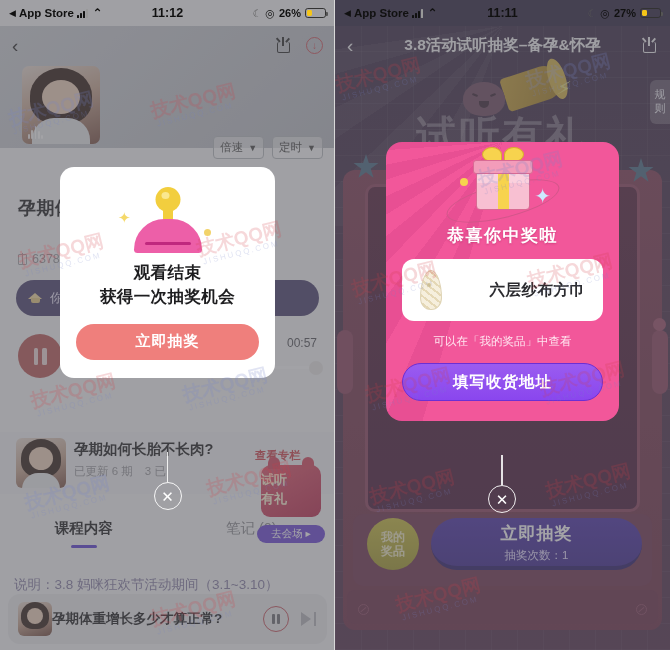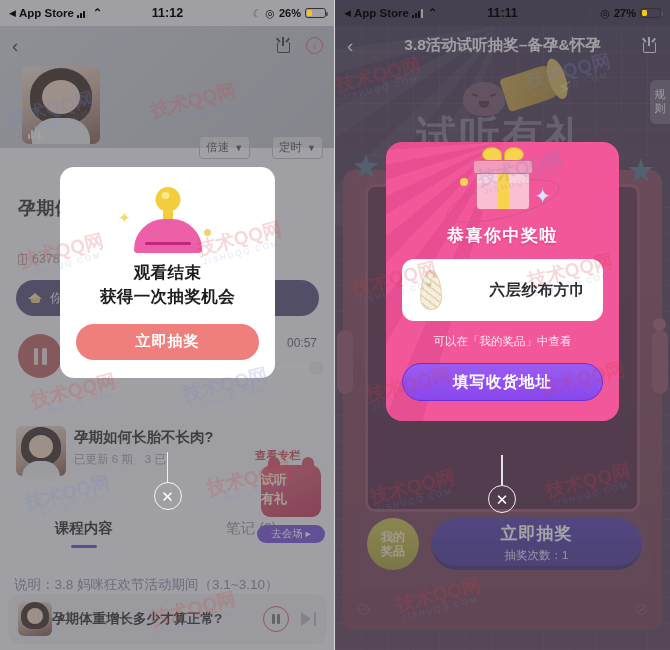--- a/index.html
+++ b/index.html
@@ -47,21 +47,21 @@
   .l-thumb { position: absolute; top: 66px; left: 22px; width: 78px; height: 78px; border-radius: 7px; overflow: hidden;
              background: linear-gradient(160deg,#e9dcd4,#caa994 45%,#7c5246 100%); }
   .l-thumb .hair { position:absolute; left:8px; top:2px; width:62px; height:56px; border-radius:50% 50% 40% 40%; background:#2f1c16; }
   .l-thumb .hair::after{content:"";position:absolute;left:12px;top:12px;width:38px;height:34px;border-radius:50%;background:#f0d2bd;}
   .l-thumb .body { position:absolute; left:10px; top:52px; width:58px; height:30px; border-radius:22px 22px 0 0; background:#e6e8ec; }
   .l-thumb .wave { position:absolute; left:6px; bottom:5px; display:flex; align-items:flex-end; gap:1.5px; opacity:.85;}
   .l-thumb .wave i { width:1.8px; background:#fff; border-radius:1px;}
   .l-thumb .wave i:nth-child(1){height:5px}.l-thumb .wave i:nth-child(2){height:9px}
   .l-thumb .wave i:nth-child(3){height:13px}.l-thumb .wave i:nth-child(4){height:8px}.l-thumb .wave i:nth-child(5){height:4px}
 
-  .l-pill-row { position: absolute; top: 136px; right: 12px; display: flex; gap: 22px; z-index: 6; }
+  .l-pill-row { position: absolute; top: 136px; right: 12px; display: flex; gap: 8px; z-index: 6; }
   .l-pill { border: 1px solid #b9bcc2; border-radius: 4px; background: rgba(255,255,255,.5); padding: 3px 6px;
             font-size: 11.5px; color: #4a4a4a; display: flex; align-items: center; gap: 5px; }
   .l-pill .cv { font-size: 9px; }
 
   .l-title { position: absolute; top: 196px; left: 18px; font-size: 18px; font-weight: bold; color: #1d1d1f; letter-spacing: .5px; }
   .l-count { position: absolute; top: 252px; left: 18px; font-size: 12.5px; color: #9a9aa0; display: flex; align-items: center; gap: 5px; }
   .l-count .bk { display:inline-block; width:9px; height:11px; border:1.2px solid #a8a8ae; border-radius:1px; position:relative;}
   .l-count .bk::after{content:"";position:absolute;left:3.2px;top:-1.2px;width:1.2px;height:11px;background:#a8a8ae;}
 
   .l-banner { position: absolute; top: 280px; left: 16px; right: 16px; height: 36px; border-radius: 18px;
@@ -72,21 +72,21 @@
 
   .l-playrow { position: absolute; top: 332px; left: 0; right: 0; height: 56px; }
   .l-play { position: absolute; left: 18px; top: 2px; width: 44px; height: 44px; border-radius: 50%; background: #bb5a5a;
             display: flex; align-items: center; justify-content: center; gap: 4px; }
   .l-play i { display: block; width: 4.5px; height: 17px; background: #f0dada; border-radius: 1.5px; }
   .l-time { position: absolute; right: 18px; top: 4px; font-size: 12px; color: #55555b; }
   .l-track { position: absolute; left: 86px; right: 18px; top: 34px; height: 3px; border-radius: 2px; background: rgba(255,255,255,.55); }
   .l-track .fill { position:absolute; left:0; top:0; bottom:0; width:72%; background:#b4444c; border-radius:2px; }
   .l-track .knob { position:absolute; right:-6px; top:-5.5px; width:14px; height:14px; border-radius:50%; background:#e9e6e6; }
 
-  .l-course { position: absolute; top: 420px; left: 0; right: 0; height: 62px; background: #f2f2f5; }
+  .l-course { position: absolute; top: 432px; left: 0; right: 0; height: 62px; background: #f2f2f5; }
   .l-course-thumb { position: absolute; left: 16px; top: 6px; width: 50px; height: 50px; border-radius: 6px; overflow: hidden;
                     background: linear-gradient(160deg,#e9dcd4,#c8a894 50%,#7b5145); }
   .l-course-thumb .hair2 { position:absolute; left:5px; top:1px; width:40px; height:38px; border-radius:50% 50% 40% 40%; background:#31201a;}
   .l-course-thumb .hair2::after{content:"";position:absolute;left:8px;top:8px;width:24px;height:23px;border-radius:50%;background:#f0d2bd;}
   .l-course-thumb .b2 { position:absolute; left:6px; top:35px; width:38px; height:20px; border-radius:16px 16px 0 0; background:#ecedf0;}
   .l-course-title { position: absolute; left: 74px; top: 8px; font-size: 14.5px; font-weight: bold; color: #1d1d1f; }
   .l-course-sub { position: absolute; left: 74px; top: 32px; font-size: 11.5px; color: #9a9aa0; display: flex; gap: 12px; }
 
   .l-promo { position: absolute; right: 8px; top: 448px; width: 72px; z-index: 7; text-align: left; }
   .l-promo-top { font-size: 11px; color: #d0434f; font-weight: bold; letter-spacing: .5px; }

